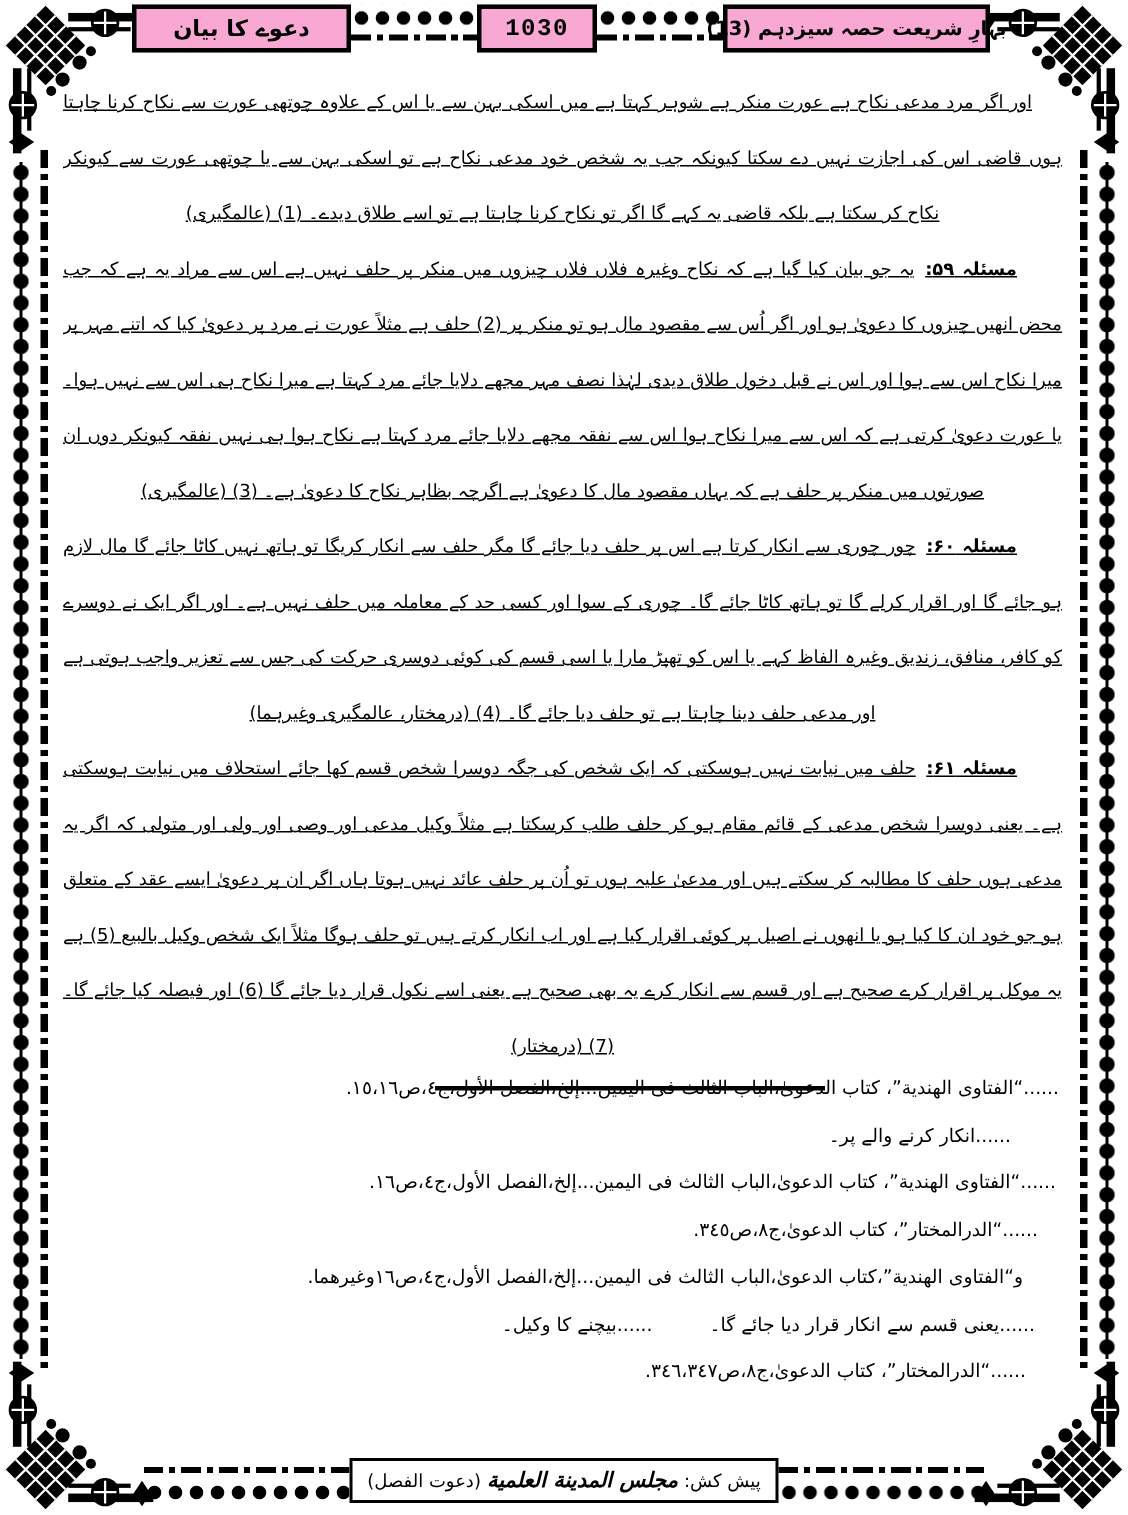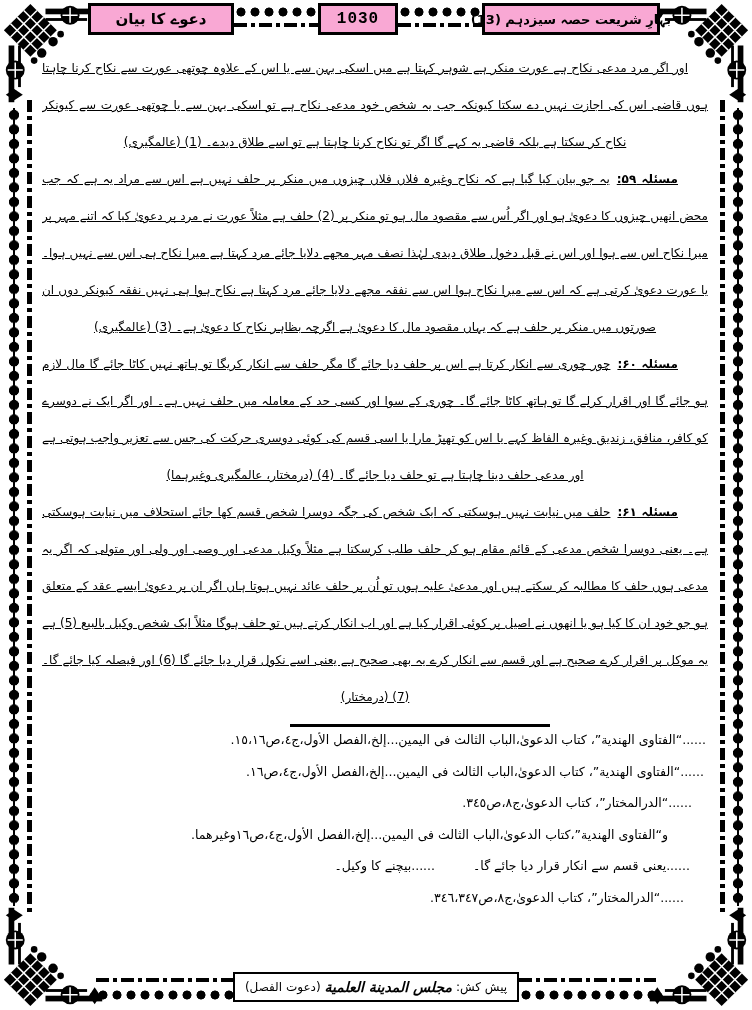--- a/index.html
+++ b/index.html
@@ -56,29 +56,29 @@
   }
   .main p{margin:0; text-indent:30px;}
   .main p.opening{text-indent:20px;}
   .mslabel{font-weight:bold; margin-left:7px;}
   
   .fnsep{
     position:absolute; top:724px; left:42px; right:44px; height:4px; direction:rtl;
   }
   .fnsep .rule{height:2.5px; background:#000; width:260px; margin-right:158px;}
   .footnotes{
-    position:absolute; top:724px; left:42px; right:44px; height:228px;
+    position:absolute; top:709px; left:42px; right:44px; height:228px;
     direction:rtl; font-size:12.5px; line-height:31.5px; overflow:hidden;
   }
   .fn{white-space:nowrap;}
   .fn.i1{margin-right:2px;}
   .fn.i2{margin-right:34px;}
   .fn.i3{margin-right:4px;}
   .fn.i4{margin-right:16px;}
-  .fn.i5{margin-right:40px;}
+  .fn.i5{margin-right:26px;}
   .fn-row{display:flex; gap:38px; margin-right:18px;}
   .fn.i7{margin-right:24px;}
   
   .footer-bar{
     position:absolute; bottom:6px; left:0; right:0; height:34px;
     display:flex; align-items:stretch;
   }
   .fgap{width:96px;}
   .fchain{
     flex:1;
@@ -234,20 +234,21 @@
       <b class="mslabel">مسئلہ ۶۱:</b><span>حلف میں نیابت نہیں ہوسکتی کہ ایک شخص کی جگہ دوسرا شخص قسم کھا جائے استحلاف میں نیابت ہوسکتی ہے۔ یعنی دوسرا شخص مدعی کے قائم مقام ہو کر حلف طلب کرسکتا ہے مثلاً وکیل مدعی اور وصی اور ولی اور متولی کہ اگر یہ مدعی ہوں حلف کا مطالبہ کر سکتے ہیں اور مدعیٰ علیہ ہوں تو اُن پر حلف عائد نہیں ہوتا ہاں اگر ان پر دعویٰ ایسے عقد کے متعلق ہو جو خود ان کا کیا ہو یا انھوں نے اصیل پر کوئی اقرار کیا ہے اور اب انکار کرتے ہیں تو حلف ہوگا مثلاً ایک شخص وکیل بالبیع (5) ہے یہ موکل پر اقرار کرے صحیح ہے اور قسم سے انکار کرے یہ بھی صحیح ہے یعنی اسے نکول قرار دیا جائے گا (6) اور فیصلہ کیا جائے گا۔ (7) (درمختار)</span>
     </p>
   </div>
 
   <div class="fnsep">
       <div class="rule"></div>
     </div>
 
   <div class="footnotes">
     <div class="fn i1">......“الفتاوى الهندية”، كتاب الدعوىٰ،الباب الثالث فى اليمين...إلخ،الفصل الأول،ج٤،ص١٥،١٦.</div>
+    <div class="fn i2">......انکار کرنے والے پر۔</div>
     <div class="fn i3">......“الفتاوى الهندية”، كتاب الدعوىٰ،الباب الثالث فى اليمين...إلخ،الفصل الأول،ج٤،ص١٦.</div>
     <div class="fn i4">......“الدرالمختار”، كتاب الدعوىٰ،ج٨،ص٣٤٥.</div>
     <div class="fn i5">و“الفتاوى الهندية”،كتاب الدعوىٰ،الباب الثالث فى اليمين...إلخ،الفصل الأول،ج٤،ص١٦وغيرهما.</div>
     <div class="fn-row">
       <span class="fn">......یعنی قسم سے انکار قرار دیا جائے گا۔</span>
       <span class="fn">......بیچنے کا وکیل۔</span>
     </div>
     <div class="fn i7">......“الدرالمختار”، كتاب الدعوىٰ،ج٨،ص٣٤٦،٣٤٧.</div>
   </div>
 

